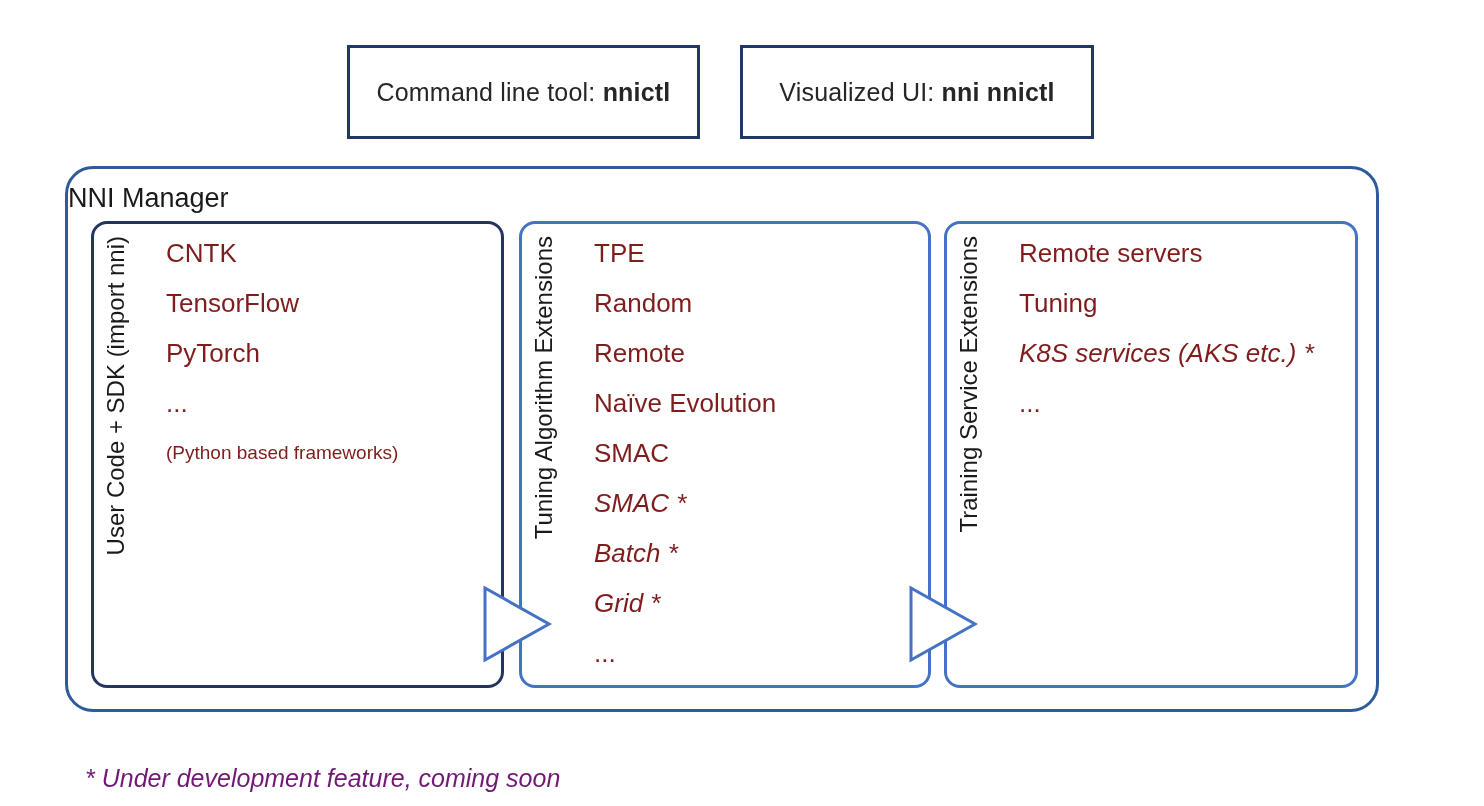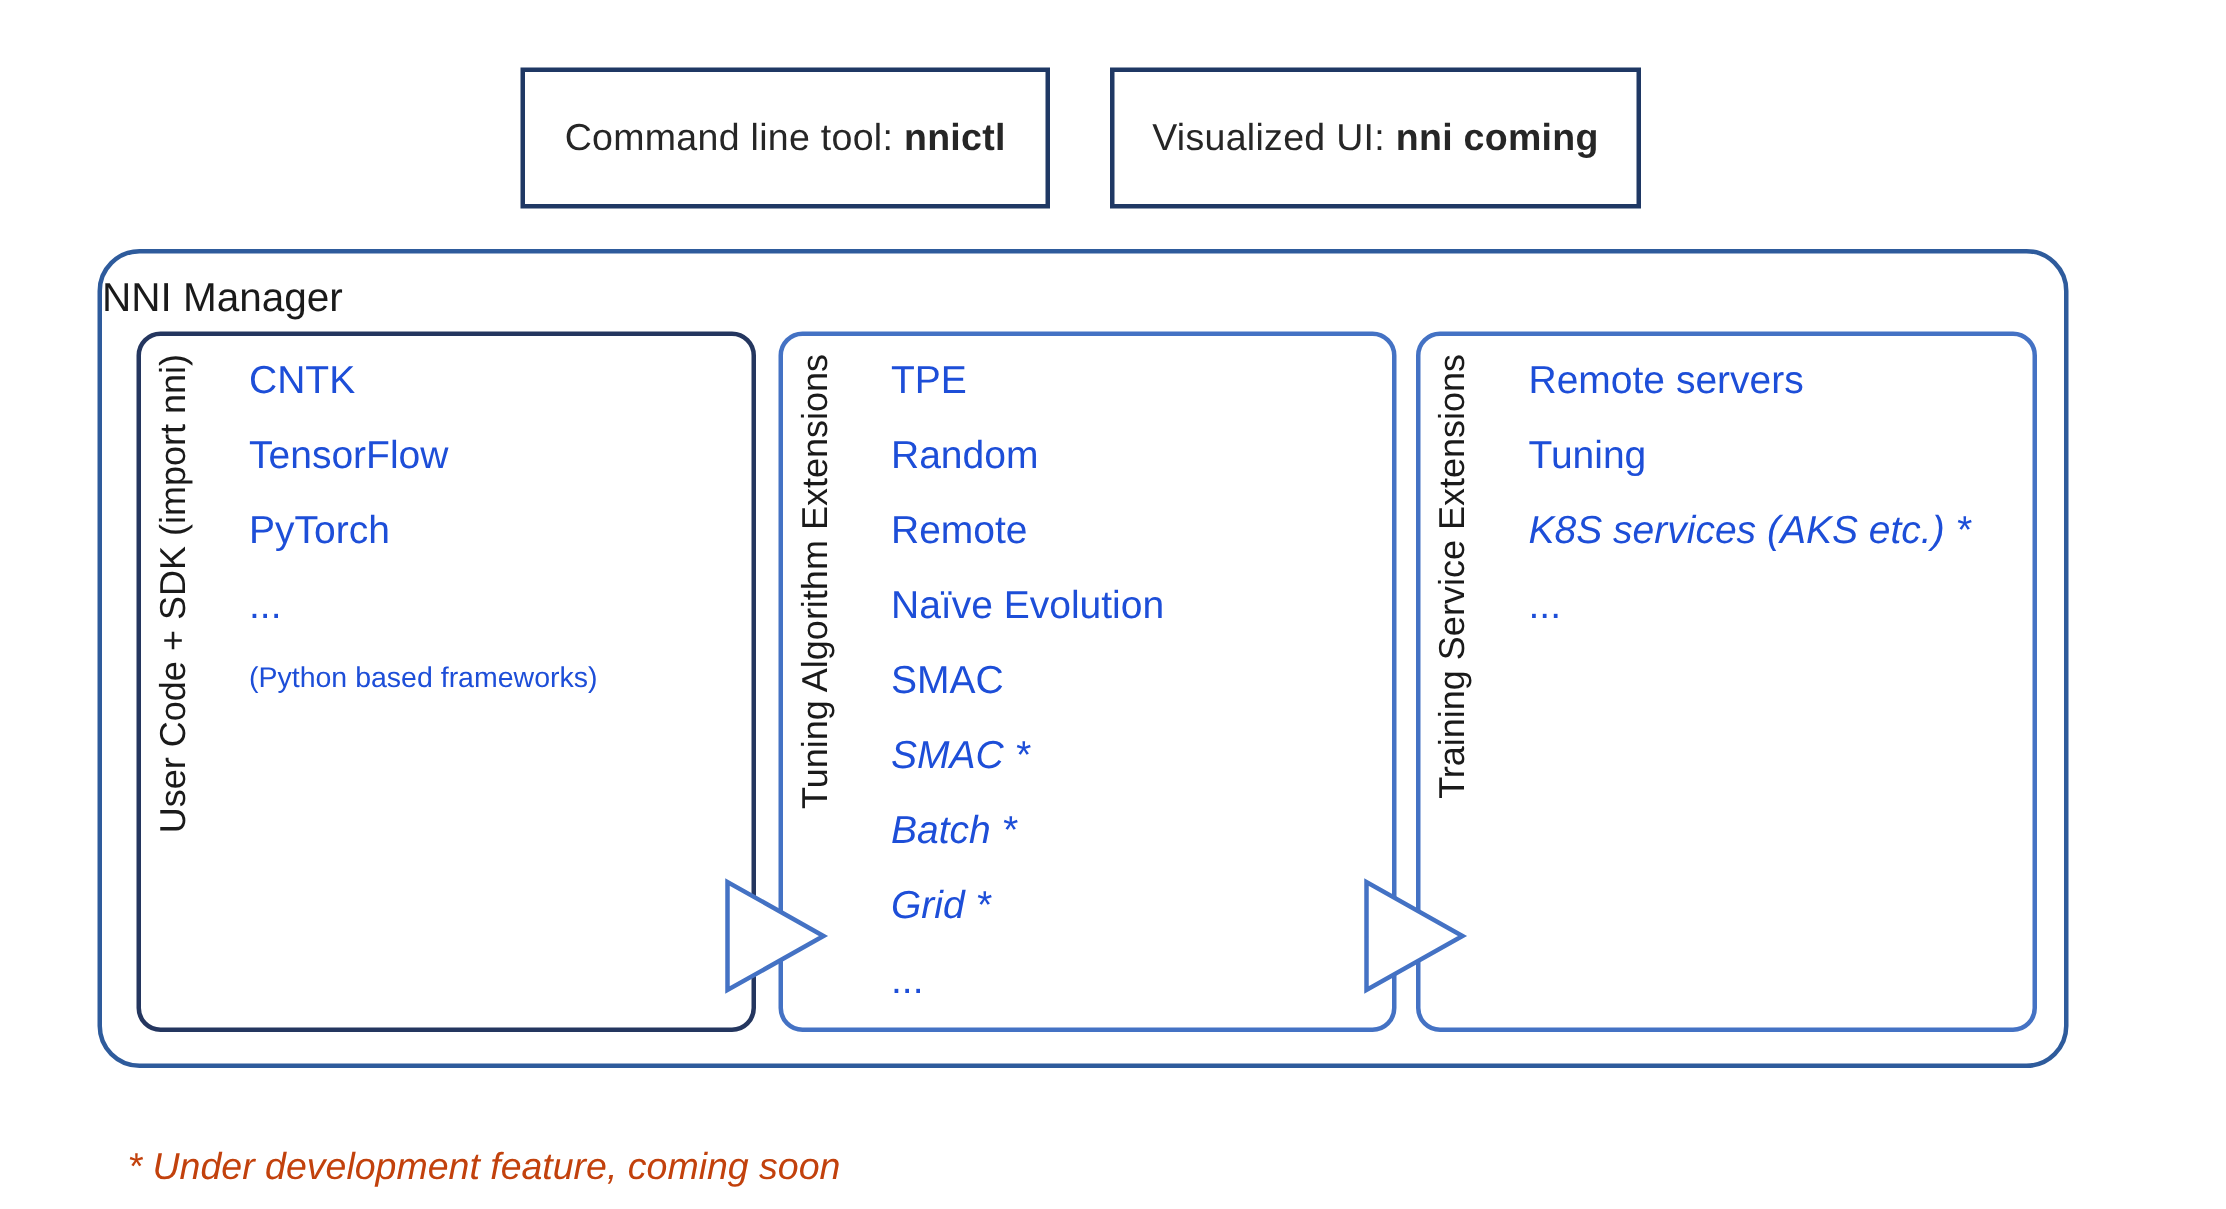--- a/index.html
+++ b/index.html
@@ -88,54 +88,54 @@
     position: absolute;
     left: 72px;
     top: 4px;
     right: 6px;
   }
   .item {
     height: 50px;
     line-height: 50px;
     font-size: 26px;
     font-weight: 300;
-    color: #1d4ed8;
+    color: #7f1d1d;
     white-space: nowrap;
     overflow: hidden;
   }
   .item.small  { font-size: 19px; }
   .item.italic { font-style: italic; }
 
   
   .flow-arrow { position: absolute; }
   #arrow-1 { left: 481px; top: 584px; }
   #arrow-2 { left: 907px; top: 584px; }
 
   
   .footnote {
     position: absolute;
     left: 85px;
     top: 764px;
     font-size: 25px;
     font-style: italic;
     font-weight: 300;
-    color: #c2410c;
+    color: #701a75;
     white-space: nowrap;
   }
 </style>
 </head>
 <body>
 
 <div class="canvas">
 
   <div class="top-box" id="top-box-cli">
     <span><span>Command line tool: </span><span class="bold-part">nnictl</span></span>
   </div>
   <div class="top-box" id="top-box-ui">
-    <span><span>Visualized UI: </span><span class="bold-part">nni coming</span></span>
+    <span><span>Visualized UI: </span><span class="bold-part">nni nnictl</span></span>
   </div>
 
   <div class="outer-box">
     <div class="manager-title">NNI Manager</div>
 
     <div class="column" id="col-user">
       <div class="side-label">User Code + SDK (import nni)</div>
       <div class="item-list">
         <div class="item">CNTK</div>
         <div class="item">TensorFlow</div>

